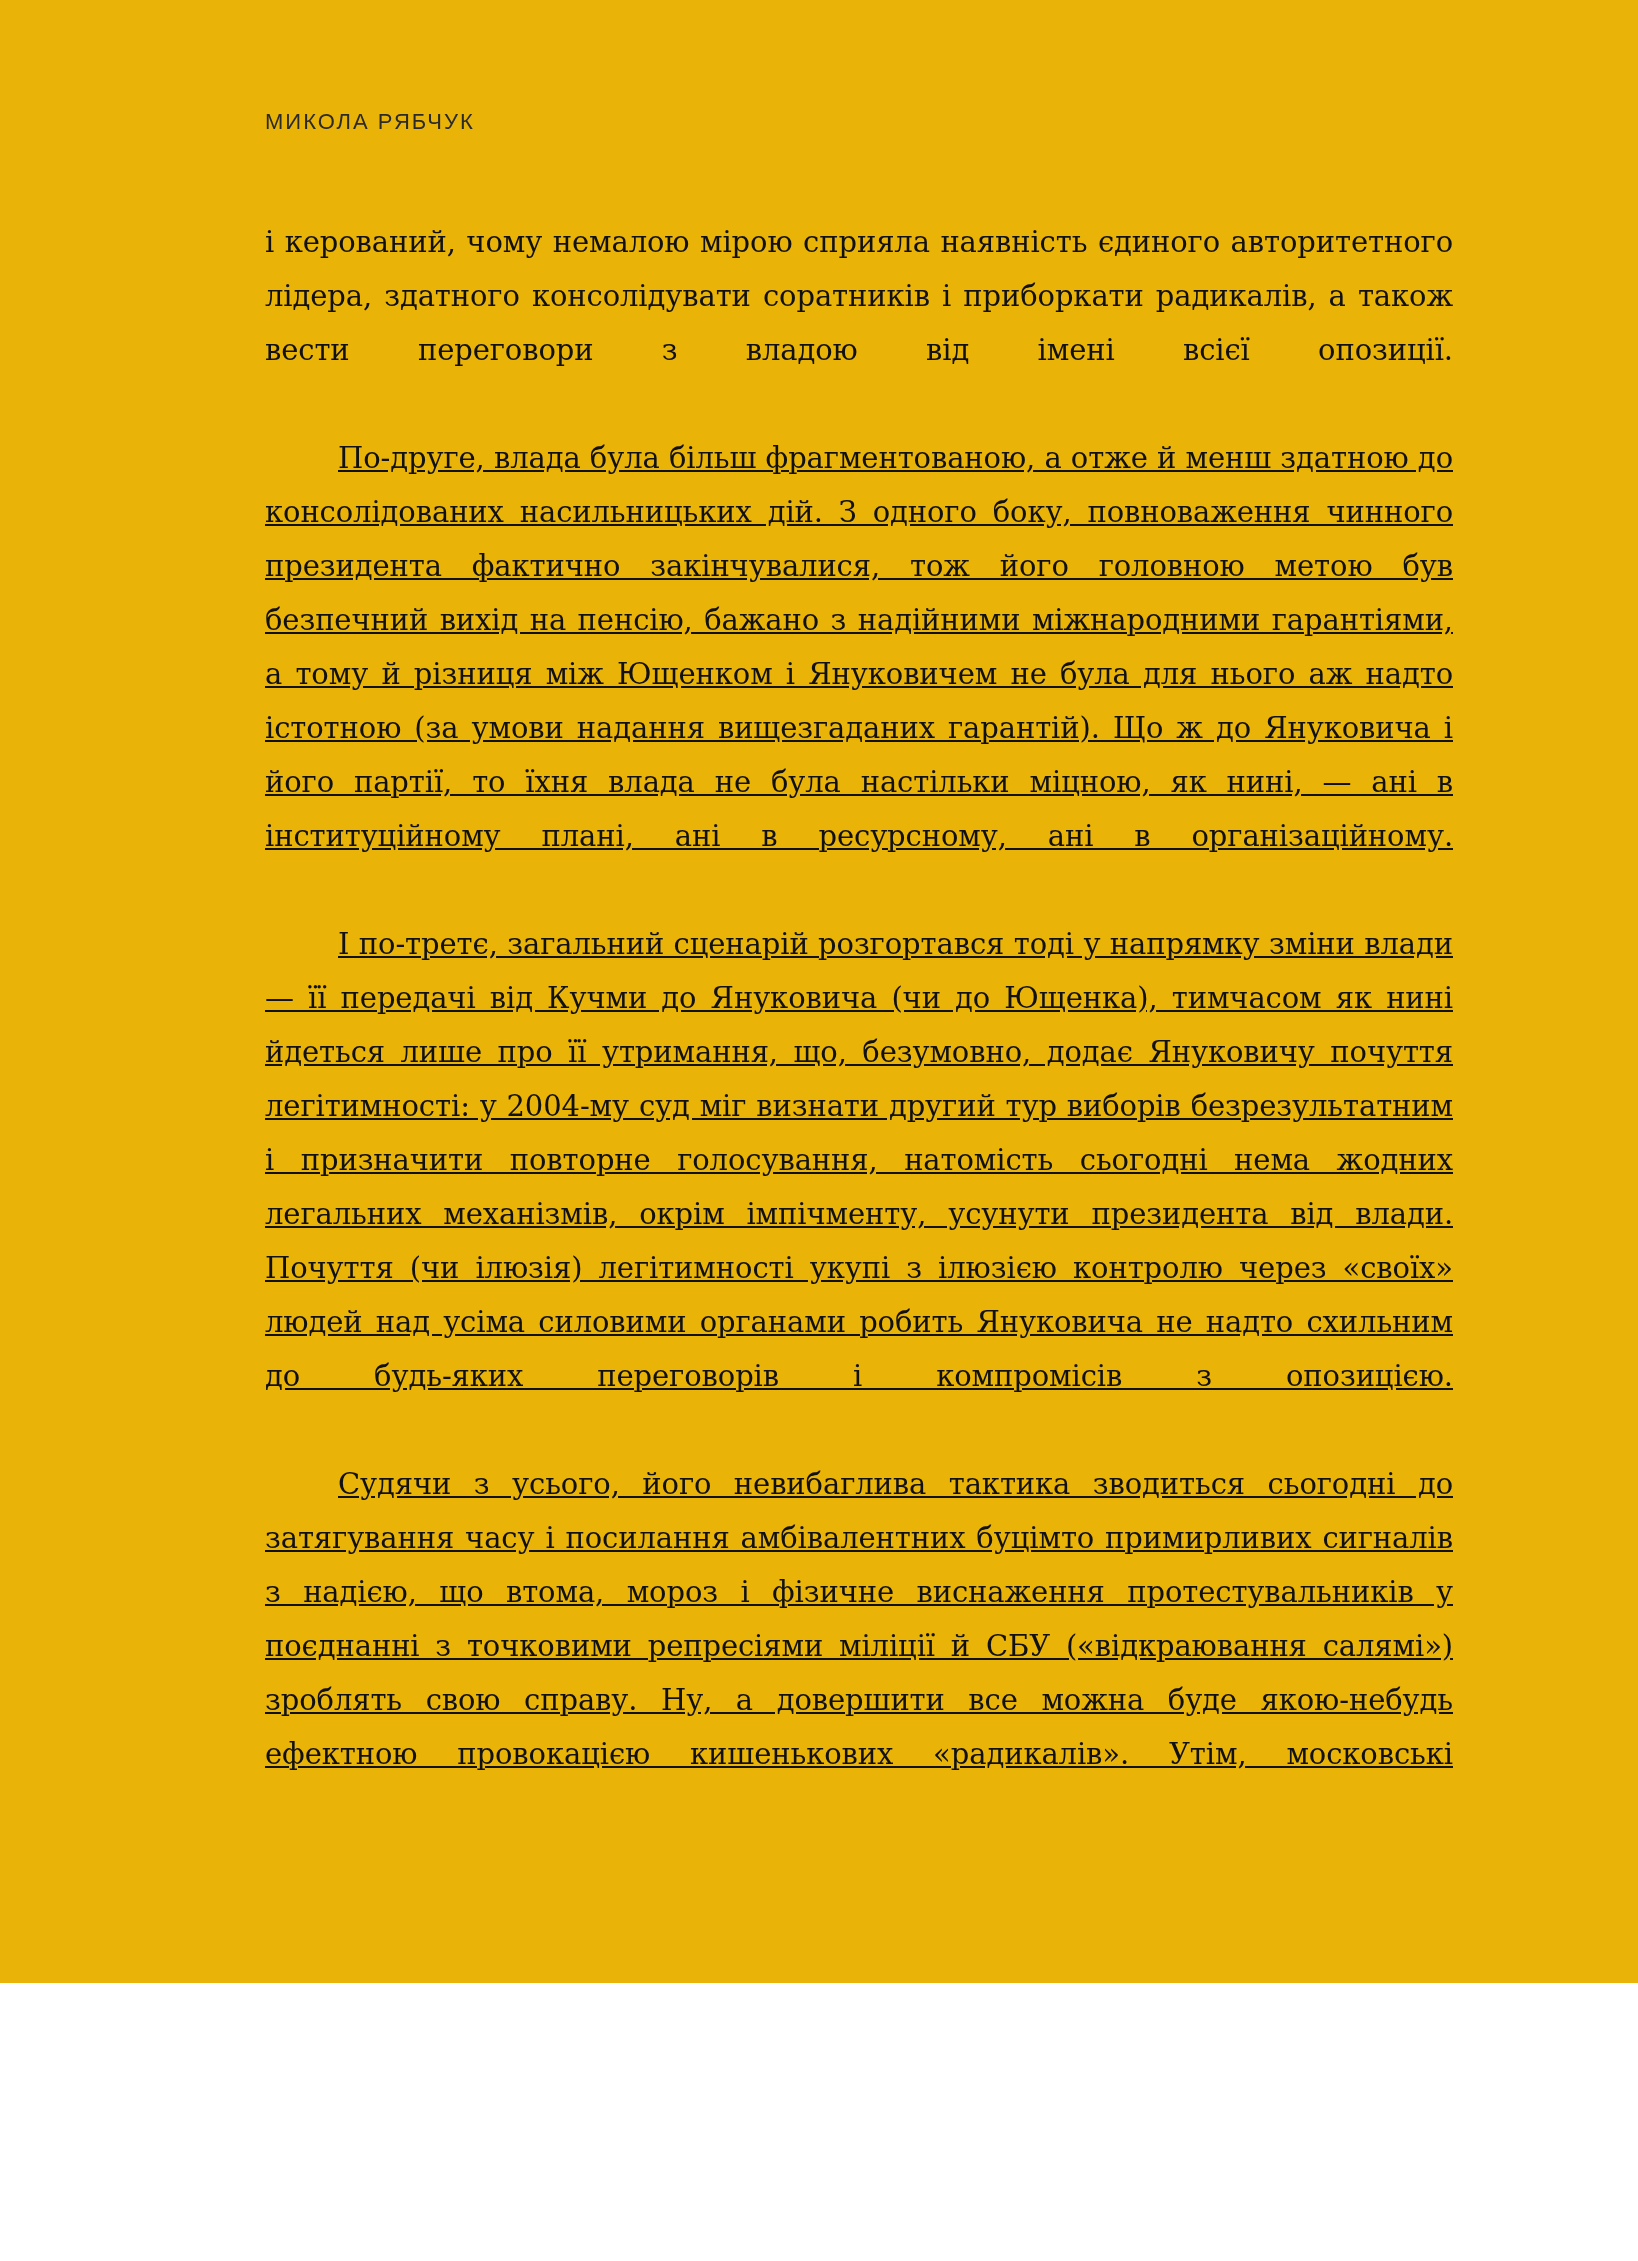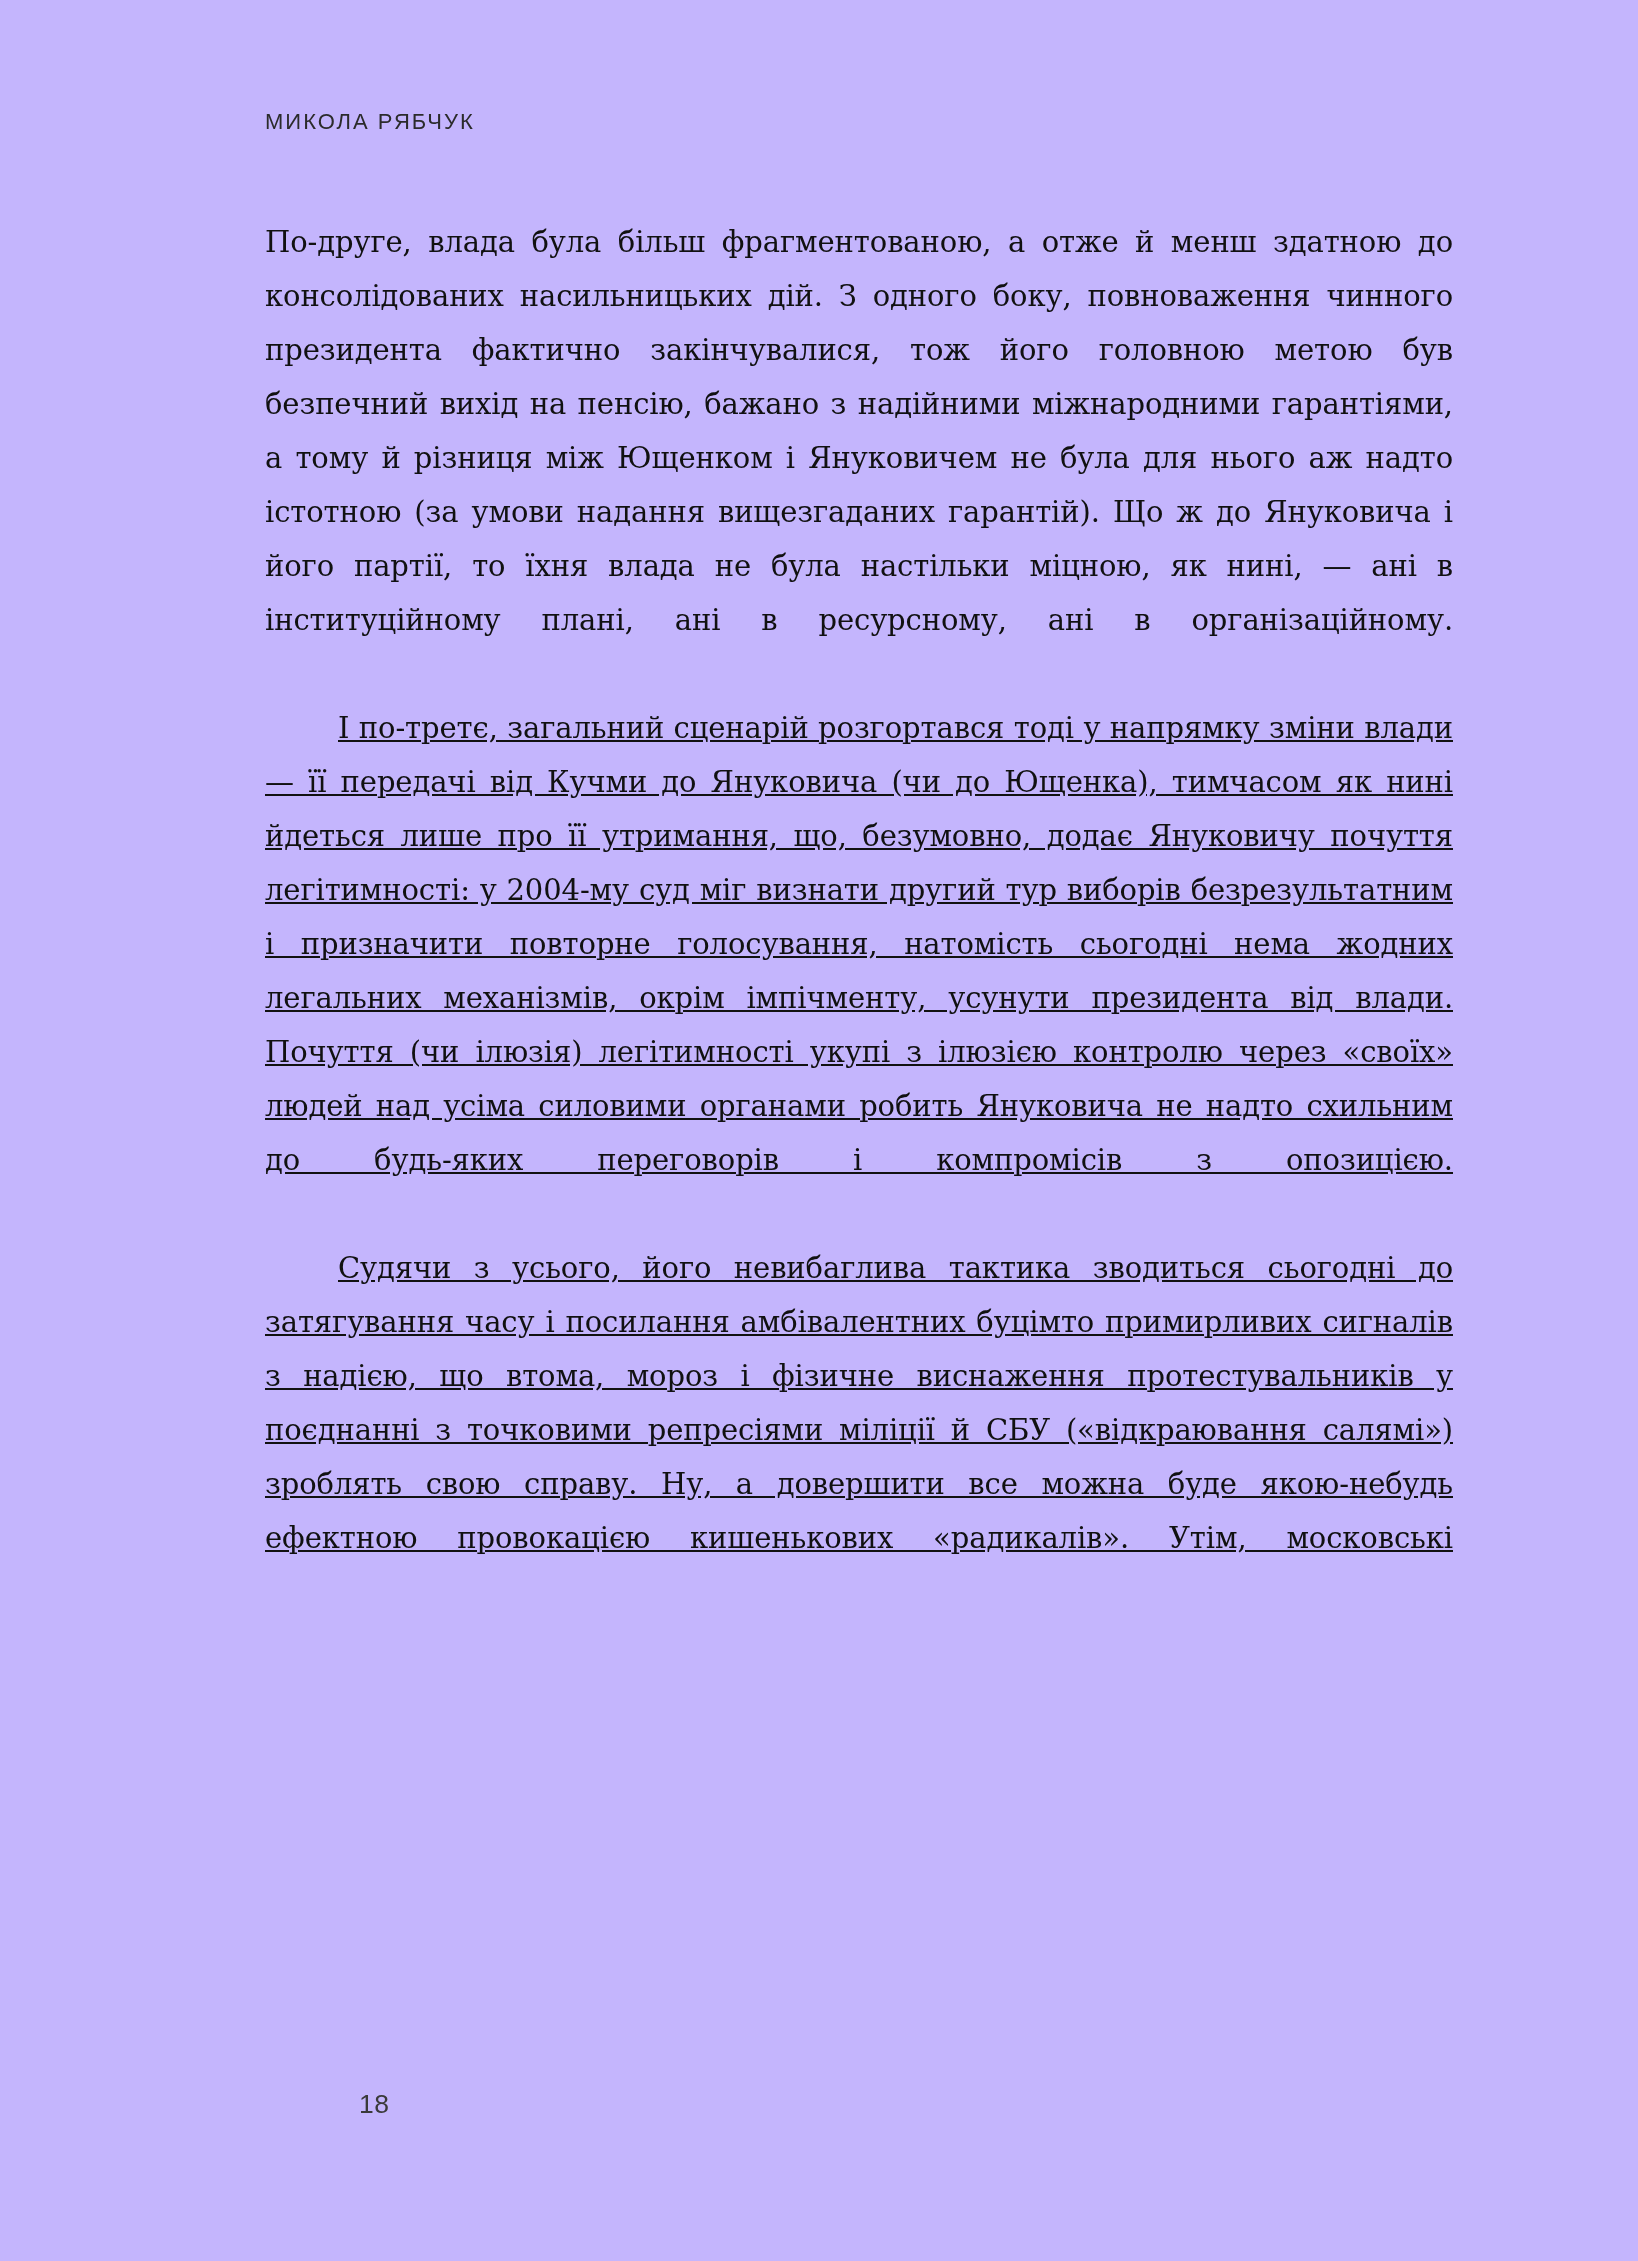--- a/index.html
+++ b/index.html
@@ -4,22 +4,22 @@
 <title>Book page</title>
 <style>
   html, body {
     margin: 0;
     padding: 0;
     background: #ffffff;
   }
   .page {
     position: relative;
     width: 1638px;
-    height: 2261px;
-    background: #c4b5fd;
+    height: 1983px;
+    background: #eab308;
     overflow: hidden;
     box-sizing: border-box;
   }
 
   
   .running-head {
     position: absolute;
     left: 265px;
     top: 109px;
     font-family: "Liberation Sans", "DejaVu Sans", sans-serif;
@@ -76,20 +76,21 @@
   }
 </style>
 </head>
 <body>
 
 <div class="page">
 
   <div class="running-head">МИКОЛА РЯБЧУК</div>
 
   <div class="text-block">
+    <p class="para">і керований, чому немалою мірою сприяла наявність єдиного авторитетного лідера, здатного консолідувати соратників і приборкати радикалів, а також вести переговори з владою від імені всієї опозиції.</p>
     <p class="para">По-друге, влада була більш фрагментованою, а отже й менш здатною до консолідованих насильницьких дій. З одного боку, повноваження чинного президента фактично закінчувалися, тож його головною метою був безпечний вихід на пенсію, бажано з надійними міжнародними гарантіями, а тому й різниця між Ющенком і Януковичем не була для нього аж надто істотною (за умови надання вищезгаданих гарантій). Що ж до Януковича і його партії, то їхня влада не була настільки міцною, як нині, — ані в інституційному плані, ані в ресурсному, ані в організаційному.</p>
     <p class="para">І по-третє, загальний сценарій розгортався тоді у напрямку зміни влади — її передачі від Кучми до Януковича (чи до Ющенка), тимчасом як нині йдеться лише про її утримання, що, безумовно, додає Януковичу почуття легітимності: у 2004-му суд міг визнати другий тур виборів безрезультатним і призначити повторне голосування, натомість сьогодні нема жодних легальних механізмів, окрім імпічменту, усунути президента від влади. Почуття (чи ілюзія) легітимності укупі з ілюзією контролю через «своїх» людей над усіма силовими органами робить Януковича не надто схильним до будь-яких переговорів і компромісів з опозицією.</p>
     <p class="para">Судячи з усього, його невибаглива тактика зводиться сьогодні до затягування часу і посилання амбівалентних буцімто примирливих сигналів з надією, що втома, мороз і фізичне виснаження протестувальників у поєднанні з точковими репресіями міліції й СБУ («відкраювання салямі») зроблять свою справу. Ну, а довершити все можна буде якою-небудь ефектною провокацією кишенькових «радикалів». Утім, московські</p>
   </div>
 
   <div class="folio">18</div>
 
 </div>
 
 

